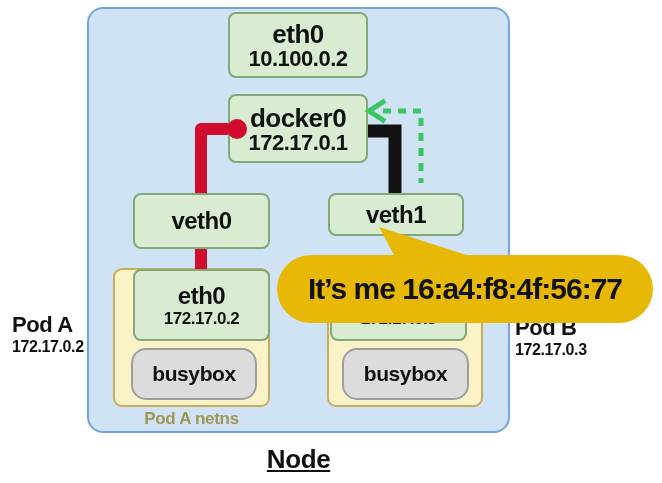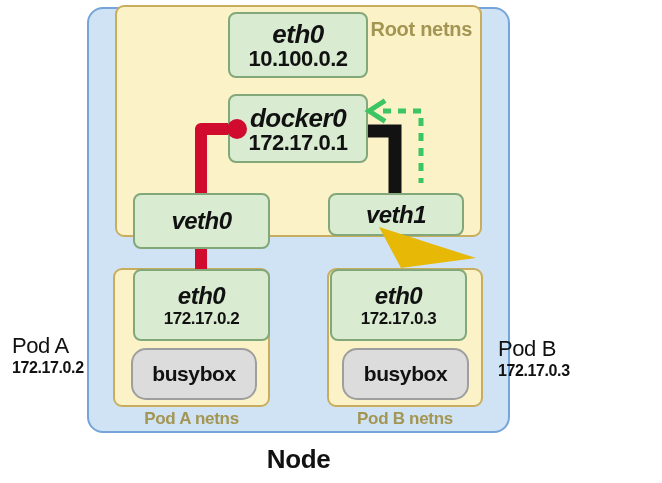--- a/index.html
+++ b/index.html
@@ -30,21 +30,21 @@
   }
   #podA-tag{left:113px;top:409px;width:157px;}
   #podB-tag{left:327px;top:409px;width:156px;}
   
   .gbox{
     position:absolute;background:var(--box_fill);
     border:2px solid var(--box_border);border-radius:8px;box-sizing:border-box;
     display:flex;flex-direction:column;align-items:center;justify-content:center;
     letter-spacing:-0.5px;
   }
-  .gbox .t{font-weight:700;font-size:26px;line-height:28px;font-style:italic;}
+  .gbox .t{font-weight:700;font-size:26px;line-height:28px;}
   .gbox .ip{font-weight:700;font-size:22px;line-height:22px;}
   #eth0-root{left:228px;top:12px;width:140px;height:66px;}
   #docker0{left:228px;top:94px;width:140px;height:69px;}
   #veth0{left:133px;top:193px;width:137px;height:56px;}
   #veth1{left:328px;top:193px;width:136px;height:43px;text-align:right;}
   #veth0 .t,#veth1 .t{font-size:24px;line-height:26px;}
   #eth0-a,#eth0-b{width:137px;height:72px;top:269px;}
   #eth0-a{left:133px;}
   #eth0-b{left:330px;}
   #eth0-a .t,#eth0-b .t{font-size:24px;line-height:27px;}
@@ -53,27 +53,27 @@
   .cbox{
     position:absolute;background:var(--container_fill);
     border:2px solid var(--container_border);border-radius:15px;box-sizing:border-box;
     display:flex;align-items:center;justify-content:center;
     font-weight:700;font-size:21px;letter-spacing:-0.4px;
   }
   #busybox-a{left:131px;top:348px;width:126px;height:52px;}
   #busybox-b{left:342px;top:348px;width:127px;height:52px;}
   
   .outlabel{position:absolute;letter-spacing:-0.4px;}
-  .outlabel .nm{font-weight:400;font-size:22px;line-height:25px;margin-top:21px;}
+  .outlabel .nm{font-weight:700;font-size:22px;line-height:25px;}
   .outlabel .ip{font-weight:700;font-size:16px;line-height:19px;}
   #podA-label{left:12px;top:312px;}
-  #podB-label{left:498px;top:315px;}
+  #podB-label{left:515px;top:315px;}
   #node-label{
     position:absolute;left:87px;top:444px;width:423px;text-align:center;
-    font-weight:700;font-size:26px;letter-spacing:-0.4px;
+    font-weight:700;font-size:26px;letter-spacing:-0.4px;text-decoration:underline;
   }
   
   svg.layer{position:absolute;left:0;top:0;pointer-events:none;}
   .stroke-red{stroke:var(--red);}
   .fill-red{fill:var(--red);}
   .stroke-black{stroke:var(--black);}
   .stroke-green{stroke:var(--green_dash);}
   .fill-bubble{fill:var(--bubble);}
   
   .bubble{
@@ -83,23 +83,20 @@
     font-weight:700;font-size:30px;letter-spacing:-1px;white-space:nowrap;
   }
 </style>
 </head>
 <body>
 
 <div class="canvas">
 
   <div class="node"></div>
 
-  <div class="netns root-netns">
-    <span class="root-tag">Root netns</span>
-  </div>
 
   <div class="netns podA-netns"></div>
   <div class="netns podB-netns"></div>
 
   <svg class="layer" width="662" height="483" viewBox="0 0 662 483">
     <path class="stroke-red" d="M201 271 L201 129 L233 129" stroke-width="12" fill="none" stroke-linejoin="round" stroke-linecap="round"></path>
     <path class="stroke-black" d="M368 131 L395 131 L395 199" stroke-width="13" fill="none" stroke-linejoin="miter"></path>
   </svg>
 
   <div class="gbox" id="eth0-root">
@@ -146,21 +143,23 @@
   <div class="outlabel" id="podA-label">
     <div class="nm">Pod A</div>
     <div class="ip">172.17.0.2</div>
   </div>
   <div class="outlabel" id="podB-label">
     <div class="nm">Pod B</div>
     <div class="ip">172.17.0.3</div>
   </div>
 
   <div class="netns-tag" id="podA-tag">Pod A netns</div>
-  <div class="netns-tag" id="podB-tag">Pod B netns</div>
 
   <div id="node-label">Node</div>
 
   <svg class="layer" width="662" height="483" viewBox="0 0 662 483">
     <polygon class="fill-bubble" points="379,227 476,258 401,268"></polygon>
   </svg>
+  <div class="bubble">
+    <span>It’s me 16:a4:f8:4f:56:77</span>
+  </div>
 
 </div>
 
 </body></html>

